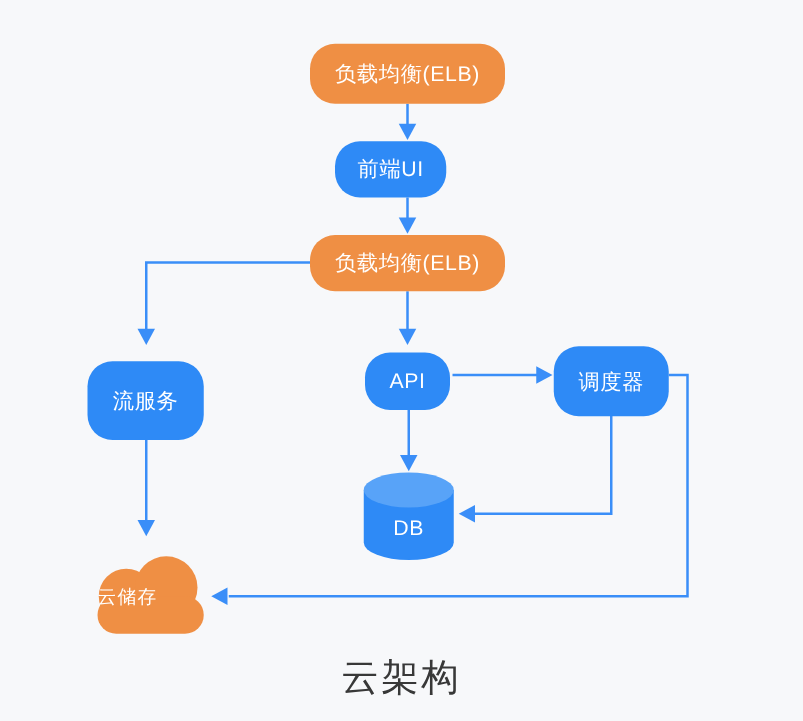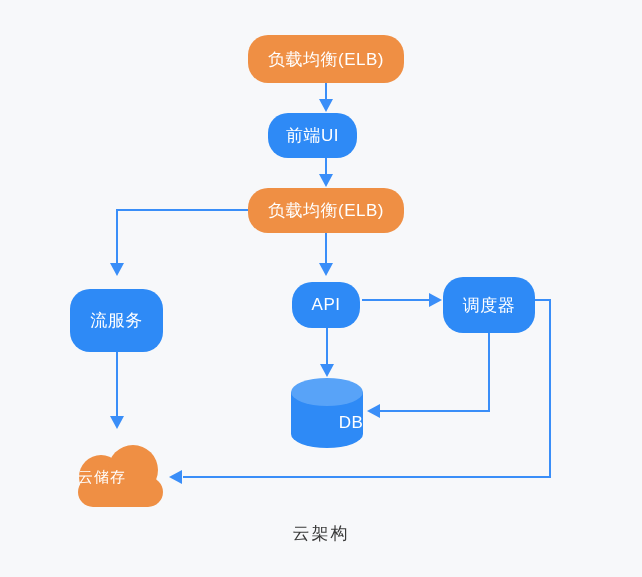--- a/index.html
+++ b/index.html
@@ -29,30 +29,30 @@
   .node.orange{background:#ef8f44;}
   .node.blue{background:#2e8af6;}
   .node-elb-top{left:248px;top:35px;width:156px;height:48px;}
   .node-frontend{left:268px;top:113px;width:89px;height:45px;}
   .node-elb-mid{left:248px;top:188px;width:156px;height:45px;}
   .node-stream{left:70px;top:289px;width:93px;height:63px;}
   .node-api{left:292px;top:282px;width:68px;height:46px;}
   .node-scheduler{left:443px;top:277px;width:92px;height:56px;}
   .db-label{
     position:absolute;left:291px;top:413px;width:72px;
-    text-align:center;color:#ffffff;font-size:17px;letter-spacing:0.5px;padding-left:24px;
+    text-align:center;color:#ffffff;font-size:17px;letter-spacing:0.5px;
   }
   .cloud-label{
     position:absolute;left:78px;top:468px;width:85px;
     text-align:left;color:#ffffff;font-size:15px;letter-spacing:1px;
   }
   .diagram-title{
     position:absolute;left:0;right:0;top:522px;
     text-align:center;
-    font-size:17px;color:#383838;font-weight:500;
+    font-size:30px;color:#383838;font-weight:500;
     letter-spacing:2px;
   }
 </style>
 </head>
 <body>
 
 <div class="canvas">
 
   <svg class="connector-layer" viewBox="0 0 642 577" xmlns="http://www.w3.org/2000/svg">
 

